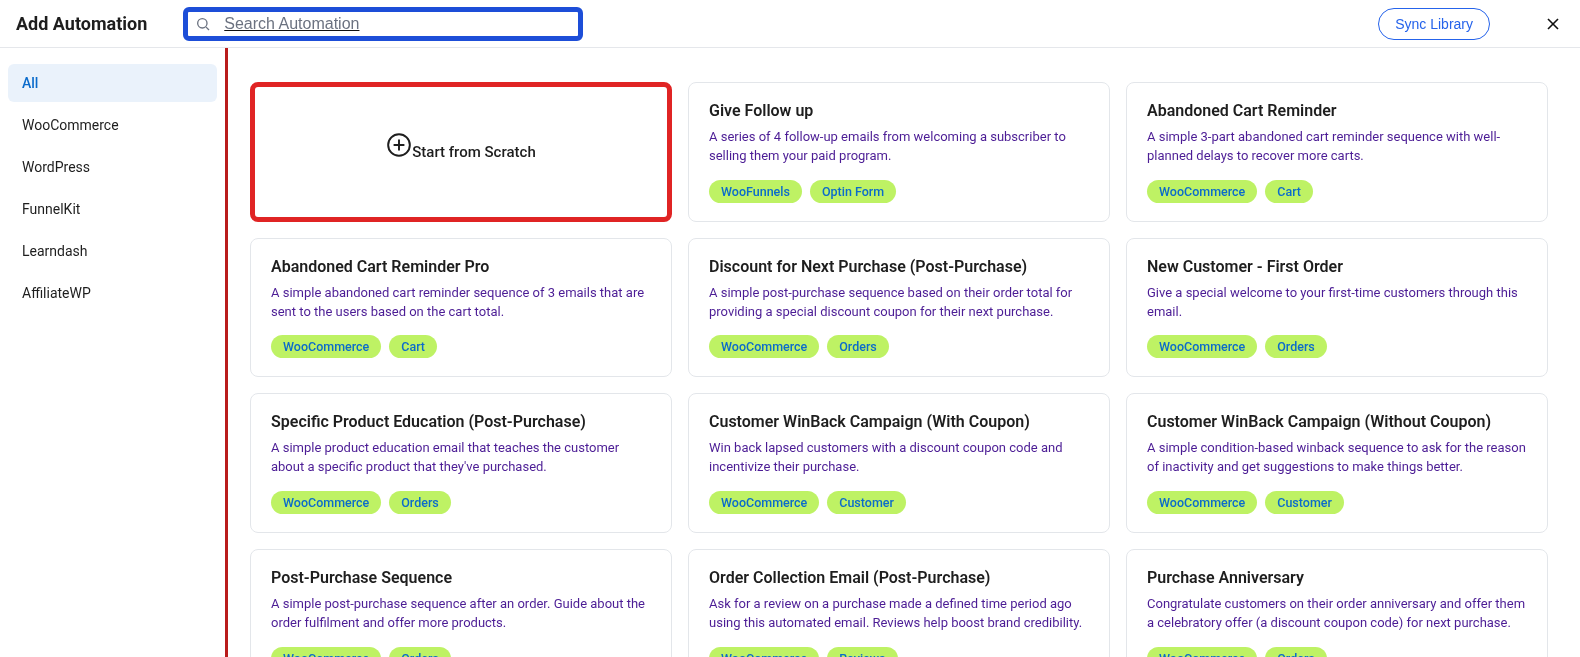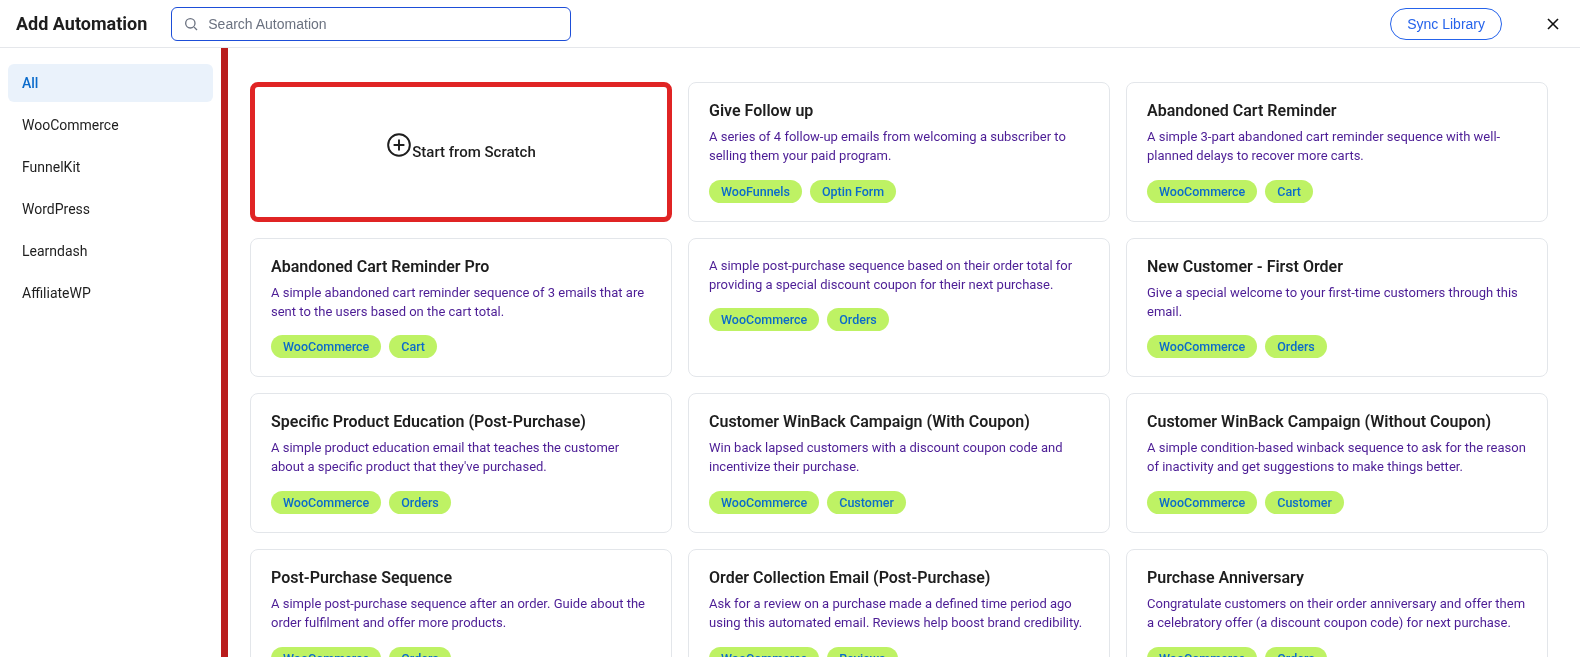--- a/index.html
+++ b/index.html
@@ -10,21 +10,21 @@
     width: 1580px;
     height: 657px;
     overflow: hidden;
   }
   .header {
     display: flex;
     align-items: center;
     padding: 8px 16px;
     border-bottom: 1px solid #e5e7eb;
     height: 48px;
-    gap: 24px;
+    gap: 36px;
   }
   .page-title {
     font-size: 18px;
     font-weight: 700;
     color: #1e1e1e;
     white-space: nowrap;
   }
   .search-wrap {
     position: relative;
     width: 400px;
@@ -34,26 +34,27 @@
     left: 12px;
     top: 50%;
     transform: translateY(-50%);
     width: 16px;
     height: 16px;
     color: #6b7280;
   }
   .search-input {
     width: 100%;
     height: 34px;
-    border: 1px solid #1d4ed8;
+    border: 5px solid #1d4ed8;
     border-radius: 6px;
     padding: 0 12px 0 36px;
-    font-size: 14px;
+    font-size: 16px;
     color: #111;
     background: #fff;
+    text-decoration: underline;
   }
   .search-input::placeholder { color: #6b7280; }
   .header-spacer { flex: 1; }
   .sync-btn {
     border: 1px solid #2563eb;
     background: #fff;
     color: #2563eb;
     font-size: 14px;
     font-weight: 500;
     padding: 7px 16px;
@@ -71,21 +72,21 @@
     color: #111;
   }
   .close-btn svg { width: 20px; height: 20px; }
 
   .body {
     display: flex;
     height: calc(100% - 48px);
   }
   .sidebar {
     width: 228px;
-    border-right: 7px solid #b91c1c;
+    border-right: 3px solid #b91c1c;
     padding: 16px 8px;
   }
   .sidebar-item {
     display: block;
     padding: 11px 14px;
     font-size: 14px;
     color: #1e1e1e;
     border-radius: 6px;
     cursor: pointer;
     margin-bottom: 4px;
@@ -179,22 +180,22 @@
       <line x1="18" y1="6" x2="6" y2="18"></line>
       <line x1="6" y1="6" x2="18" y2="18"></line>
     </svg>
   </div>
 </div>
 
 <div class="body">
   <div class="sidebar" id="sidebar">
       <div class="sidebar-item active">All</div>
       <div class="sidebar-item">WooCommerce</div>
+      <div class="sidebar-item">WordPress</div>
       <div class="sidebar-item">FunnelKit</div>
-      <div class="sidebar-item">WordPress</div>
       <div class="sidebar-item">Learndash</div>
       <div class="sidebar-item">AffiliateWP</div>
     </div>
   <div class="content">
     <div class="grid" id="grid">
         <div class="card highlight">
   <svg class="plus-circle" viewBox="0 0 24 24" fill="none" stroke="currentColor" stroke-width="1.8">
     <circle cx="12" cy="12" r="10"></circle>
     <line x1="12" y1="7" x2="12" y2="17"></line>
     <line x1="7" y1="12" x2="17" y2="12"></line>
@@ -219,20 +220,21 @@
         </div>
         <div class="card">
           <div class="card-title">Abandoned Cart Reminder Pro</div>
           <div class="card-desc">A simple abandoned cart reminder sequence of 3 emails that are sent to the users based on the cart total.</div>
           <div class="tags">
             <span class="tag">WooCommerce</span>
             <span class="tag">Cart</span>
           </div>
         </div>
         <div class="card">
+          <div class="card-title">Discount for Next Purchase (Post-Purchase)</div>
           <div class="card-desc">A simple post-purchase sequence based on their order total for providing a special discount coupon for their next purchase.</div>
           <div class="tags">
             <span class="tag">WooCommerce</span>
             <span class="tag">Orders</span>
           </div>
         </div>
         <div class="card">
           <div class="card-title">New Customer - First Order</div>
           <div class="card-desc">Give a special welcome to your first-time customers through this email.</div>
           <div class="tags">

